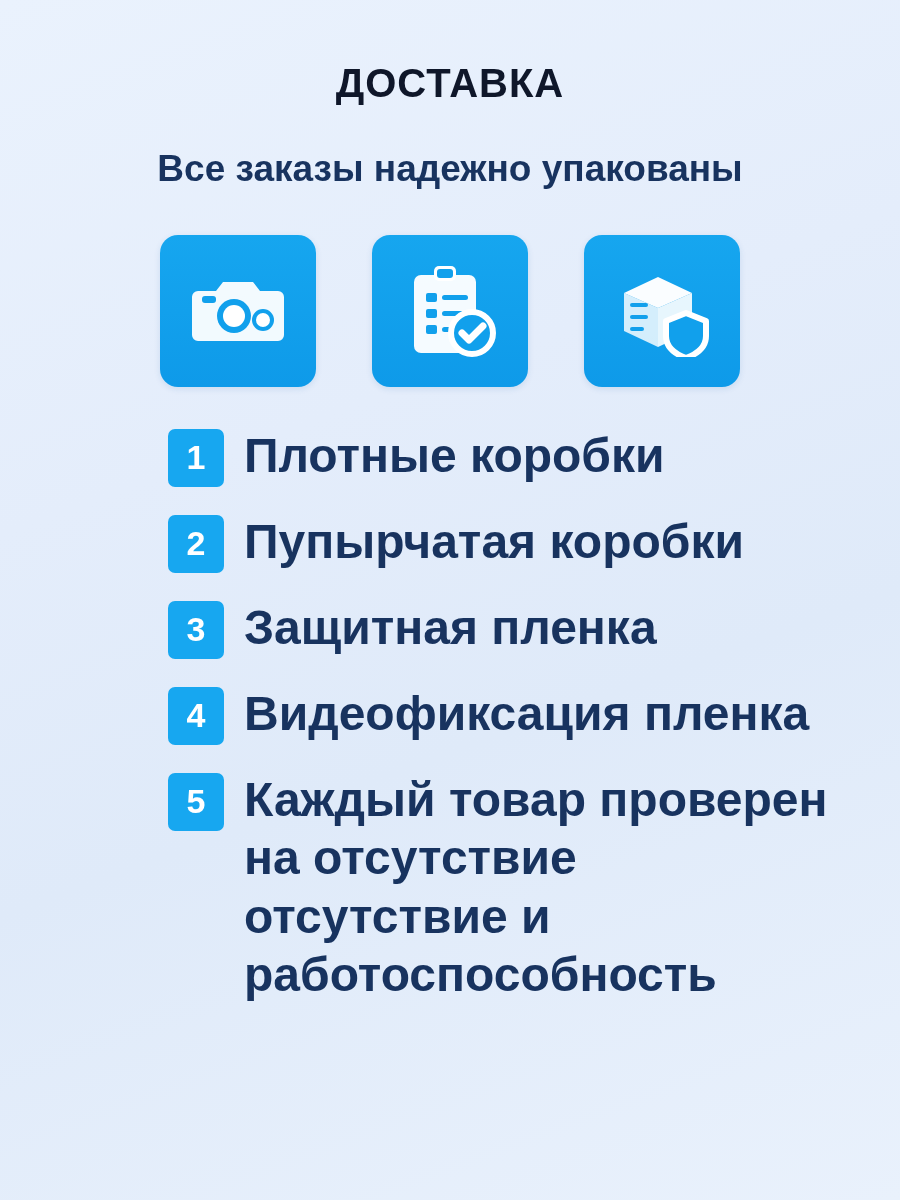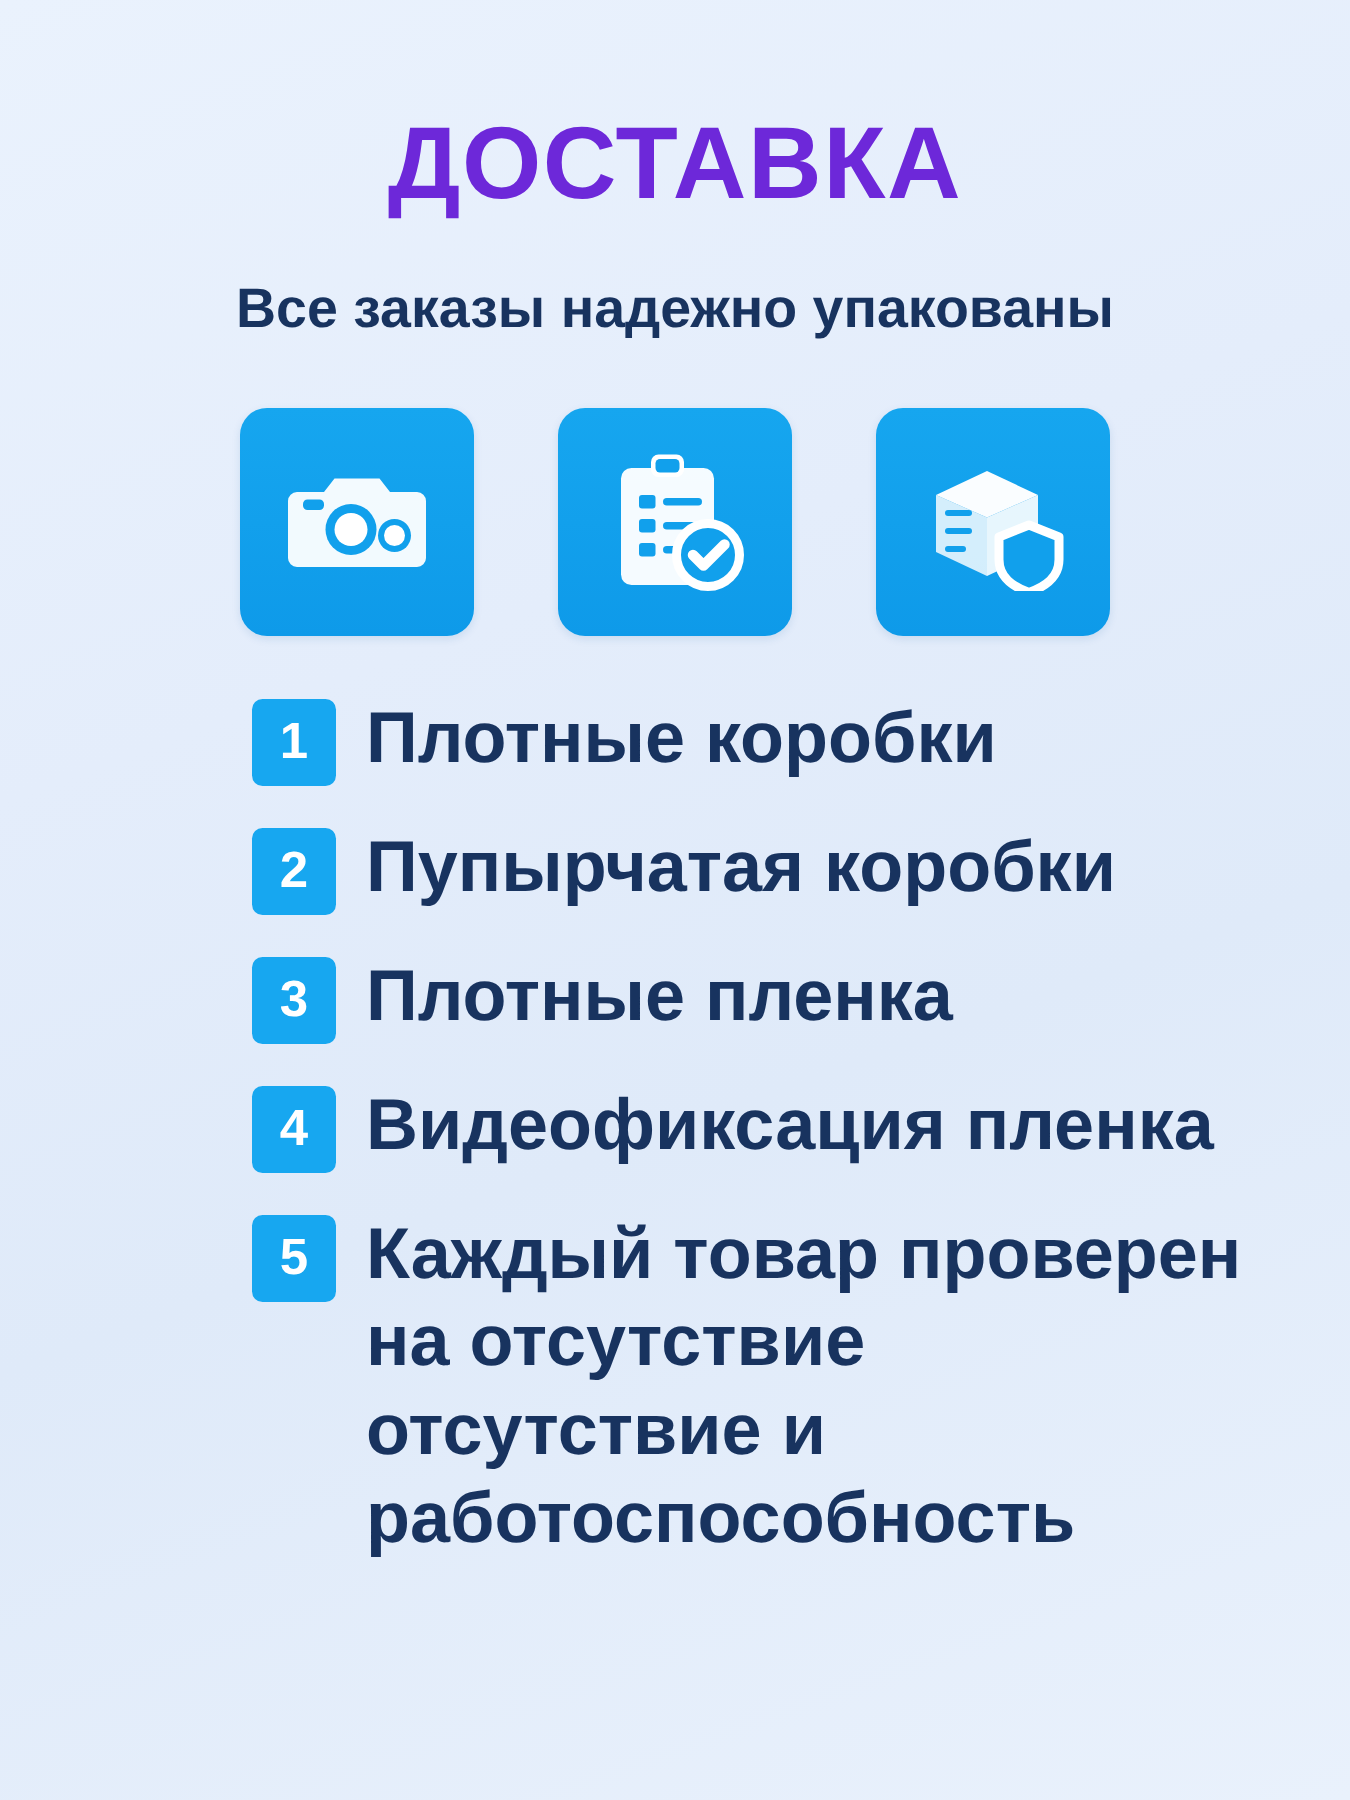--- a/index.html
+++ b/index.html
@@ -17,30 +17,30 @@
     position: relative;
     width: 900px;
     height: 1200px;
     box-sizing: border-box;
     display: flex;
     flex-direction: column;
     align-items: center;
     padding-top: 58px;
   }
   .title {
-    font-size: 68px;
+    font-size: 40px;
     font-weight: bold;
     letter-spacing: 1px;
-    color: #6d28d9;
+    color: #0f172a;
     line-height: 1.05;
     text-align: center;
-    margin: 16px;
+    margin: 4px;
   }
   .subtitle {
-    margin-top: 24px;
+    margin-top: 40px;
     font-size: 37px;
     font-weight: bold;
     color: #18335f;
     text-align: left;
     line-height: 1.15;
   }
   .icons-row {
     margin-top: 44px;
     display: flex;
     gap: 56px;
@@ -164,21 +164,21 @@
       <div class="item-label">Плотные коробки</div>
     </div>
 
     <div class="list-item">
       <div class="badge">2</div>
       <div class="item-label">Пупырчатая коробки</div>
     </div>
 
     <div class="list-item">
       <div class="badge">3</div>
-      <div class="item-label">Плотные пленка</div>
+      <div class="item-label">Защитная пленка</div>
     </div>
 
     <div class="list-item">
       <div class="badge">4</div>
       <div class="item-label">Видеофиксация пленка</div>
     </div>
 
     <div class="list-item">
       <div class="badge">5</div>
       <div class="item-label">Каждый товар проверен на отсутствие отсутствие и работоспособность</div>

